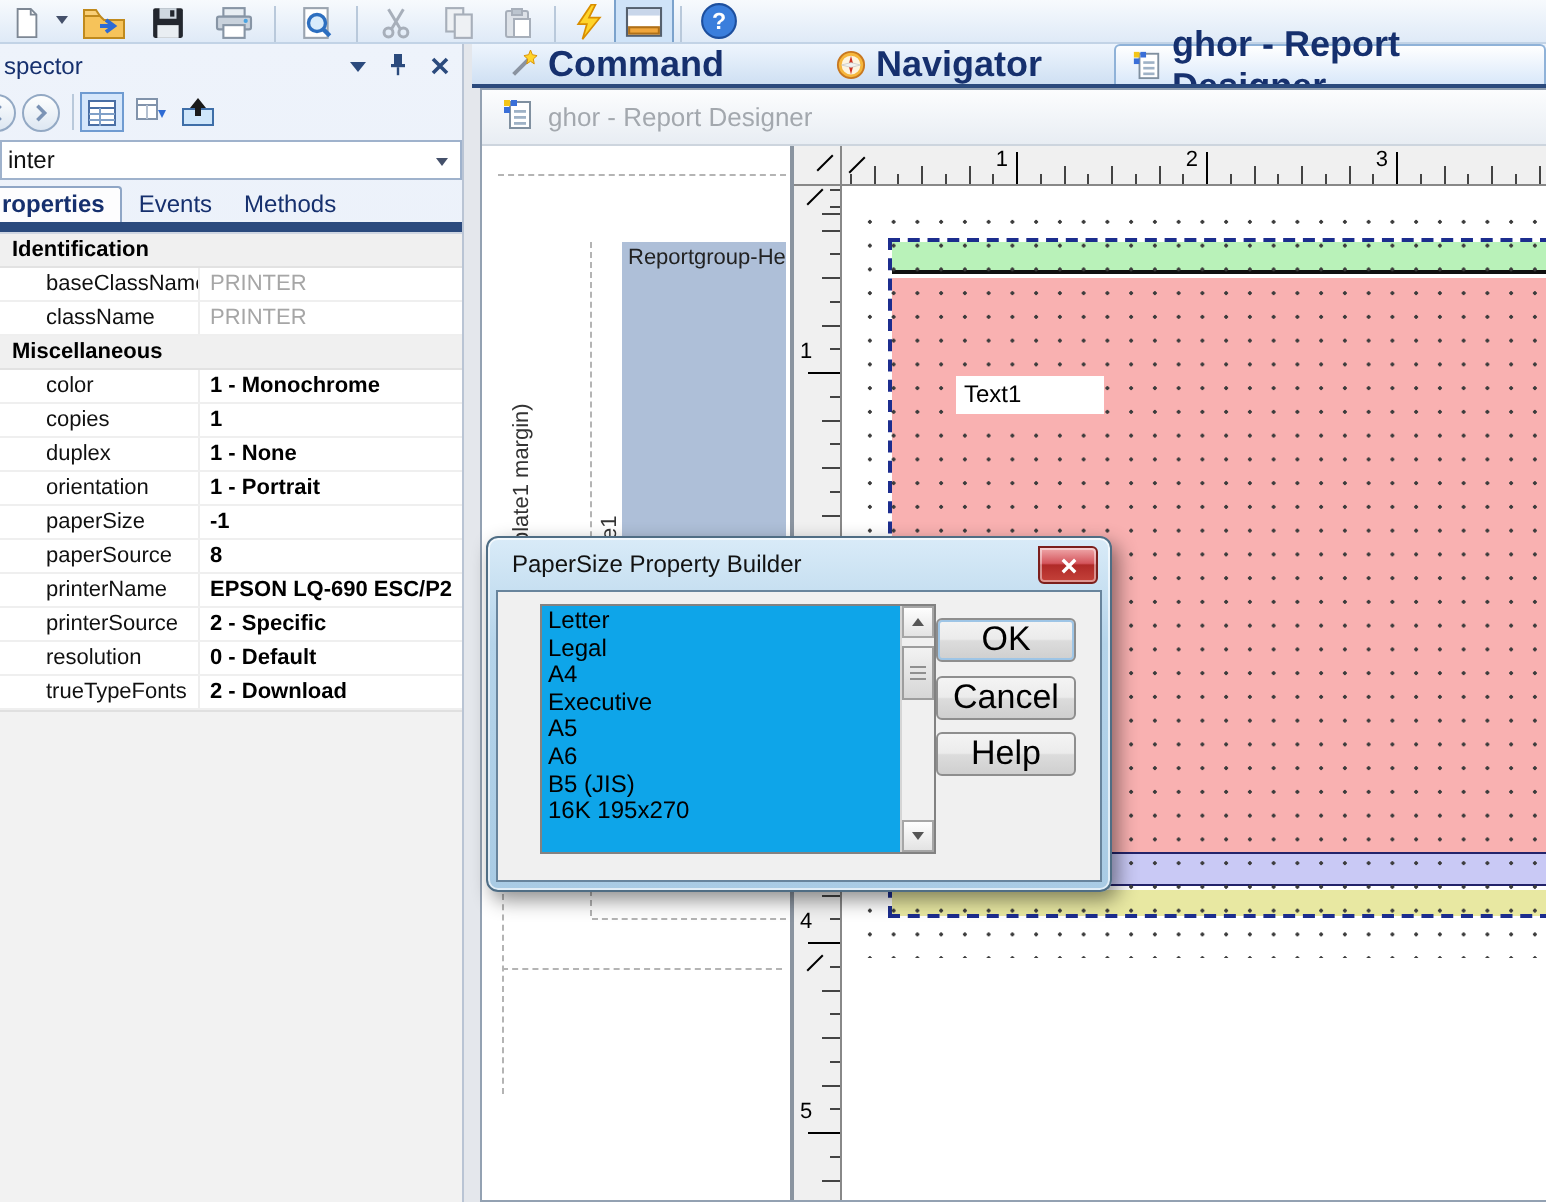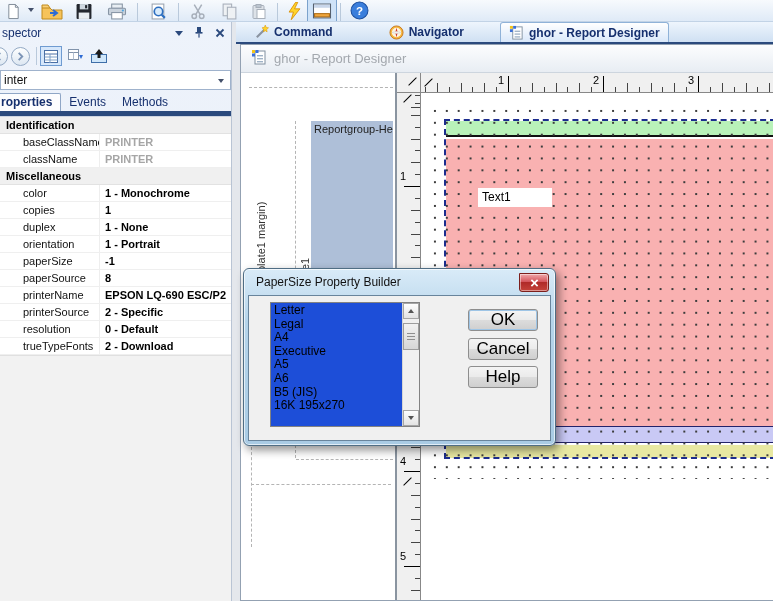--- a/index.html
+++ b/index.html
@@ -15,21 +15,21 @@
   .tbtn svg { display:block; }
   .tb-sep { width:1px; height:18px; background:#b9c9db; margin:0 3px; }
   .tbtn.pressed { background:#cfe3f8; border:1px solid #7ba2cc; border-bottom:none; }
   .tb-caret { width:10px; display:flex; align-items:center; justify-content:center; height:22px; }
   .caret-down { width:0; height:0; border-left:3px solid transparent; border-right:3px solid transparent; border-top:4px solid #44506a; }
 
   
   #tabstrip { position:absolute; left:236px; top:22px; width:537px; height:20px;
     background:linear-gradient(#eef5fd,#cfe0f3); display:flex; align-items:center; }
   #tabstrip-underline { position:absolute; left:236px; top:42px; width:537px; height:2px; background:#2b4a7d; }
-  .strip-tab { display:flex; align-items:center; gap:5px; color:#16306e; font-weight:bold; font-size:12px; padding:0 8px; height:20px; }
+  .strip-tab { display:flex; align-items:center; gap:5px; color:#16306e; font-weight:bold; font-size:18px; padding:0 8px; height:20px; }
   .strip-tab svg { display:block; }
   .strip-tab.active { background:linear-gradient(#ffffff,#d9e8fa); border:1px solid #7fa8d0; border:1px solid #8fb2d8; border-bottom:none; border-radius:3px 3px 0 0; height:20px; margin-left:28px; }
   #tab-command { margin-left:10px; }
   #tab-navigator { margin-left:40px; }
 
   
   #inspector { position:absolute; left:0; top:22px; width:232px; height:579px;
     background:linear-gradient(#eef3fb,#e2eaf6); border-right:1px solid #b9c4d4; }
   #insp-title { position:relative; height:22px; display:flex; align-items:center; color:#16306e; font-size:12px; padding-left:2px; }
   #insp-title .t-icons { position:absolute; right:6px; top:4px; display:flex; gap:11px; align-items:center; }
@@ -48,21 +48,21 @@
   .insp-tab.sel { background:#fdfdfe; border:1px solid #8fa6c6; border-bottom:none; border-radius:2px 2px 0 0; font-weight:bold; padding-left:2px; margin-left:-2px; }
   #insp-tabbar { height:5px; background:#2b4a7d; }
 
   
   #prop-grid { background:#fff; border-top:1px solid #cfd6e2; }
   .pg-cat { height:17px; line-height:17px; background:#f0f0f0; font-weight:bold; color:#000;
     padding-left:6px; border-bottom:1px solid #e2e2e2; font-size:11px; }
   .pg-row { height:17px; line-height:16px; display:flex; border-bottom:1px solid #efefef; font-size:11px; background:#fff; }
   .pg-row .pg-label { width:100px; padding-left:23px; color:#111; border-right:1px solid #eeeeee; overflow:hidden; white-space:nowrap; }
   .pg-row .pg-value { flex:1; padding-left:5px; font-weight:bold; color:#000; overflow:hidden; white-space:nowrap; }
-  .pg-row .pg-value.ro { font-weight:bold; color:#a6a6a6; }
+  .pg-row .pg-value.ro { font-weight:normal; color:#a6a6a6; }
   #insp-filler { background:#f2f2f2; border-top:1px solid #e0e0e0; height:246px; }
 
   
   #designer { position:absolute; left:240px; top:44px; width:533px; height:557px;
     background:#fff; border:1px solid #93a1b2; border-right:none; }
   #dz-titlebar { height:28px; background:linear-gradient(#fcfdfe,#e8edf3); border-bottom:1px solid #cdd5de;
     display:flex; align-items:center; gap:7px; padding-left:10px; color:#a3a8ae; font-size:13px; }
   #dz-left { position:absolute; left:8px; top:29px; width:144px; bottom:0; background:#fff; overflow:hidden; }
   .dashline-h { position:absolute; border-top:1px dashed #b4b4b4; height:0; }
   .dashline-v { position:absolute; border-left:1px dashed #b4b4b4; width:0; }
@@ -108,21 +108,21 @@
   #dialog { position:absolute; left:243px; top:268px; width:313px; height:178px; z-index:10;
     background:linear-gradient(#d9ebf8,#b5d4ea 30%,#a9cbe4); border:1px solid #4f6d84; border-radius:6px;
     box-shadow:3px 4px 10px rgba(0,0,0,.45), inset 0 0 0 1px rgba(255,255,255,.65); }
   #dlg-title { position:absolute; left:12px; top:6px; font-size:12px; color:#121212; }
   #dlg-close { position:absolute; right:6px; top:4px; width:30px; height:19px;
     background:linear-gradient(#f0a9ab,#d4555c 45%,#b02a28 50%,#c5423a); border:1px solid #7c1f1c;
     border-radius:0 3px 3px 3px; display:flex; align-items:center; justify-content:center;
     box-shadow:inset 0 0 0 1px rgba(255,255,255,.45); }
   #dlg-client { position:absolute; left:4px; right:4px; top:26px; bottom:4px; background:#f0f0f0;
     border:1px solid #68849c; }
-  #dlg-list { position:absolute; left:21px; top:6px; width:150px; height:125px; background:#1d4ed8;
+  #dlg-list { position:absolute; left:21px; top:6px; width:198px; height:125px; background:#0ea5e9;
     border:1px solid #828282; overflow:hidden; }
   #dlg-list ul { list-style:none; padding:1px 0 0 3px; }
   #dlg-list li { font-size:12px; line-height:13.6px; color:#000; white-space:nowrap; }
   #dlg-scroll { position:absolute; right:0; top:0; bottom:0; width:17px; background:#f0f0f0; border-left:1px solid #d5d5d5; }
   .scr-btn { position:absolute; left:0; width:16px; height:16px; background:linear-gradient(#fefefe,#e3e3e3);
     border:1px solid #a6a6a6; display:flex; align-items:center; justify-content:center; }
   #scr-up { top:0; } #scr-down { bottom:0; }
   .tri-up { width:0; height:0; border-left:3.5px solid transparent; border-right:3.5px solid transparent; border-bottom:4px solid #555; }
   .tri-dn { width:0; height:0; border-left:3.5px solid transparent; border-right:3.5px solid transparent; border-top:4px solid #555; }
   #scr-thumb { position:absolute; left:0; top:20px; width:16px; height:27px; background:linear-gradient(#f2f2f2,#d6d6d6);

